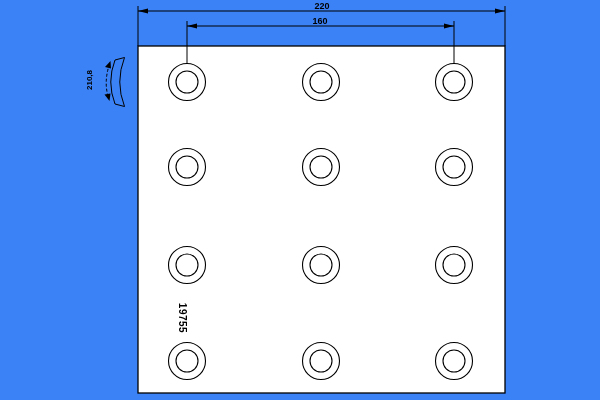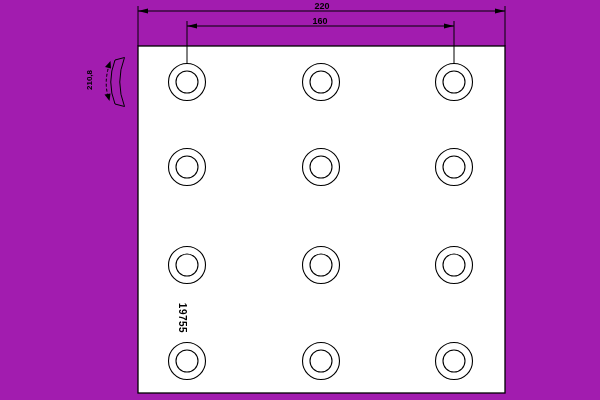--- a/index.html
+++ b/index.html
@@ -8,21 +8,21 @@
     background: #ffffff;
     width: 600px;
     height: 400px;
     overflow: hidden;
     font-family: "Liberation Sans", sans-serif;
   }
   .canvas {
     position: relative;
     width: 600px;
     height: 400px;
-    background: #a21caf;
+    background: #3b82f6;
   }
   svg text {
     font-family: "Liberation Sans", "DejaVu Sans", sans-serif;
     fill: #000000;
   }
   .dim-text {
     font-size: 9px;
     font-weight: bold;
   }
   .part-text {

